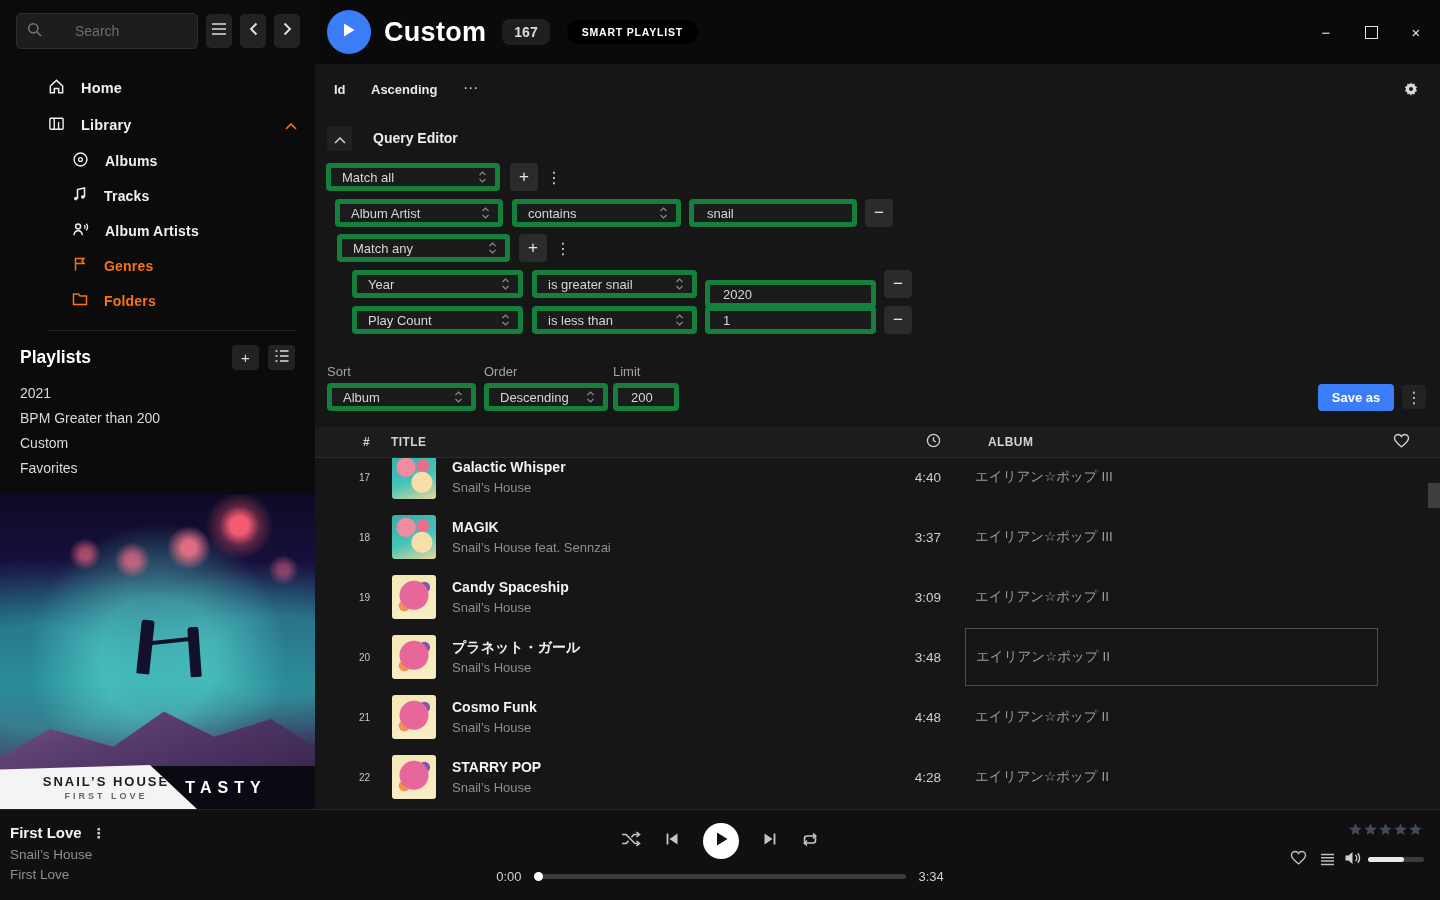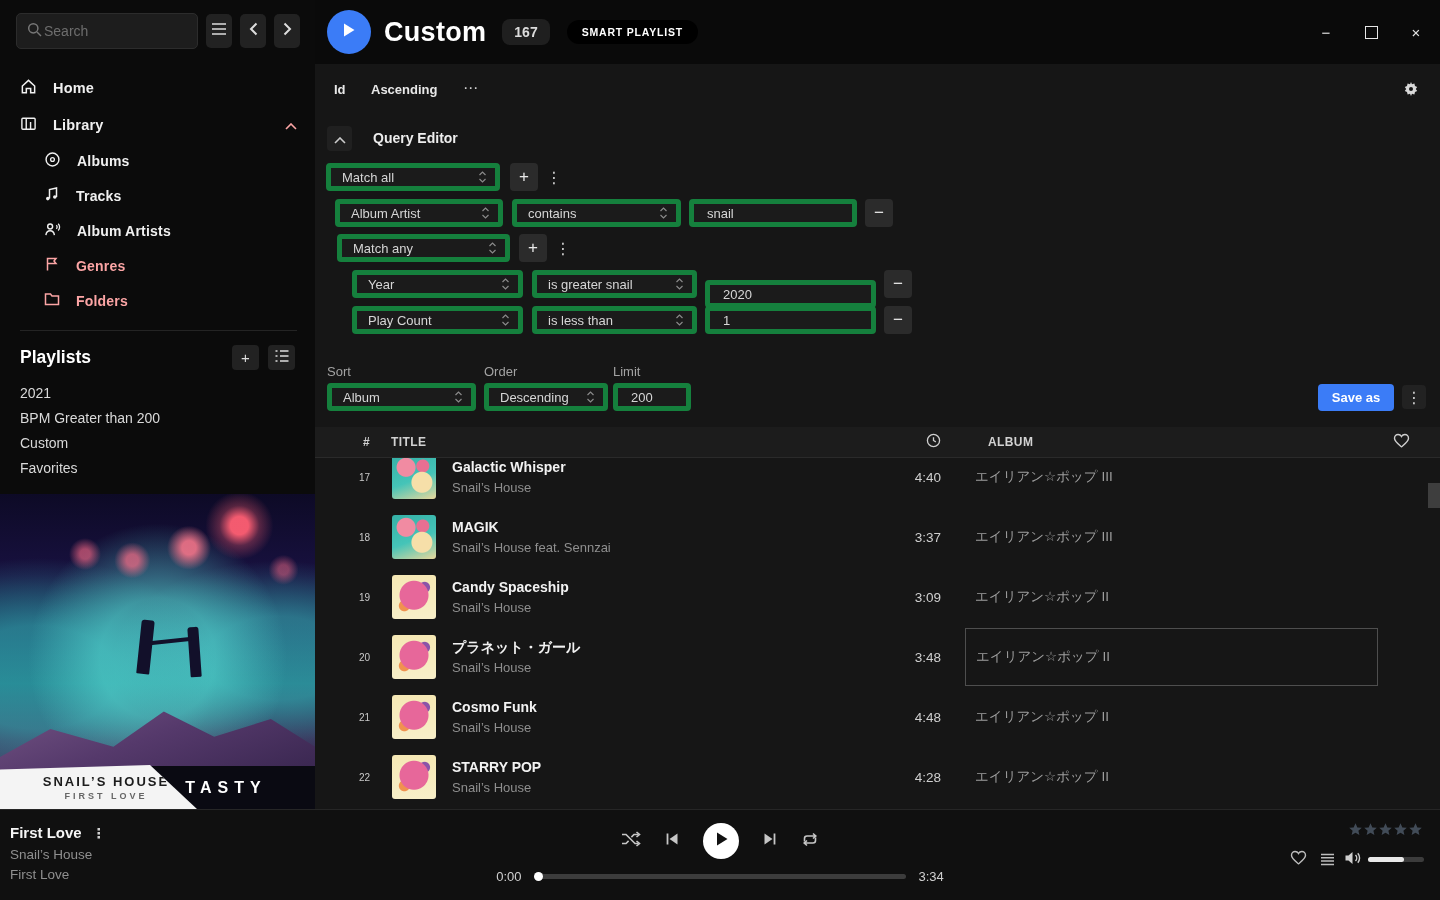--- a/index.html
+++ b/index.html
@@ -4,33 +4,33 @@
 <style>
   html,body{margin:0;padding:0;background:#000;}
   .app{position:relative;width:1440px;height:900px;overflow:hidden;
        font-family:"Liberation Sans","DejaVu Sans",sans-serif;color:#e8e8e8;
        background:#161616;-webkit-font-smoothing:antialiased;}
   .abs{position:absolute;box-sizing:border-box;}
   
   .sidebar{position:absolute;left:0;top:0;width:315px;height:810px;background:#0b0b0b;overflow:hidden;}
   .sb-top{display:flex;gap:8px;padding:13px 15px 6px 16px;align-items:center;}
   .search{flex:0 0 160px;height:34px;background:#1d1d1d;border:1px solid #2c2c2c;border-radius:5px;
-          display:flex;align-items:center;padding:0 10px;color:#777;}
+          display:flex;align-items:center;padding:0 10px;color:#777;justify-content:space-between;}
   .search input{background:transparent;border:0;outline:0;color:#bbb;font-size:14px;width:110px;
           font-family:inherit;}
   .search input::placeholder{color:#6d6d6d;}
   .sbbtn{width:33px;height:34px;background:#222;border-radius:5px;display:flex;align-items:center;
          justify-content:center;color:#ddd;cursor:pointer;}
-  .nav{padding:14px 18px 0 20px;}
+  .nav{padding:14px 18px 0 20px;margin-left:28px;}
   .nav-item{height:37px;display:flex;align-items:center;gap:16px;font-weight:700;font-size:14.5px;
             letter-spacing:.2px;color:#f0f0f0;cursor:pointer;}
   .nav-item .spread{flex:1;}
   .nav-sub{margin-left:24px;}
   .nav-sub .nav-item{height:35px;font-size:14px;}
-  .dim{color:#fca5a5;}
+  .dim{color:#f97316;}
   .sb-div{border-top:1px solid #242424;margin:12px 0 10px 0;}
   .pl-head{display:flex;align-items:center;padding:4px 20px 2px 20px;}
   .pl-title{font-size:17.5px;font-weight:800;color:#fff;flex:1;}
   .plbtn{width:27px;height:25px;background:#222;border-radius:4px;display:flex;align-items:center;
          justify-content:center;color:#ddd;margin-left:9px;font-size:15px;cursor:pointer;}
   .pl-list{padding:8px 20px 0 20px;}
   .pl-item{height:25px;display:flex;align-items:center;font-size:14px;color:#d9d9d9;cursor:pointer;}
   
   .art{position:absolute;left:0;bottom:0;width:315px;height:316px;overflow:hidden;
     background:
@@ -419,21 +419,21 @@
         </span>
     </div>
     <div class="sel abs" style="left:169px;top:383px;width:124px;">
       <span>Descending</span>
       <span class="ud ic">
           <svg width="9" height="16" viewBox="0 0 9 16">
             <path d="M1.5 6l3-3 3 3M1.5 10l3 3 3-3" fill="none" stroke="currentColor" stroke-width="1.2"></path>
           </svg>
         </span>
     </div>
-    <div class="inp abs" style="left:298px;top:383px;width:78px;">
+    <div class="inp abs" style="left:298px;top:383px;width:66px;">
       <input value="200" style="">
     </div>
     <div class="saveas" style="background:#3b7cf7">Save as</div>
     <div class="sqbtn abs" style="left:1087px;top:385px;width:24px;height:24px;background:#222;">
       <span class="vdots">⋮</span>
       </div>
 
     <div class="thead">
       <div class="h-num">#</div>
       <div class="h-title">TITLE</div>

